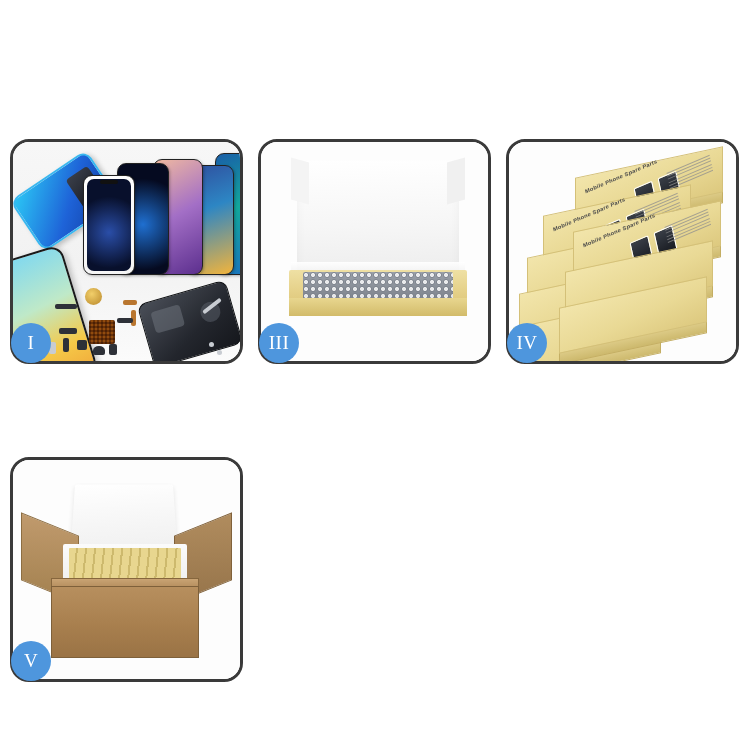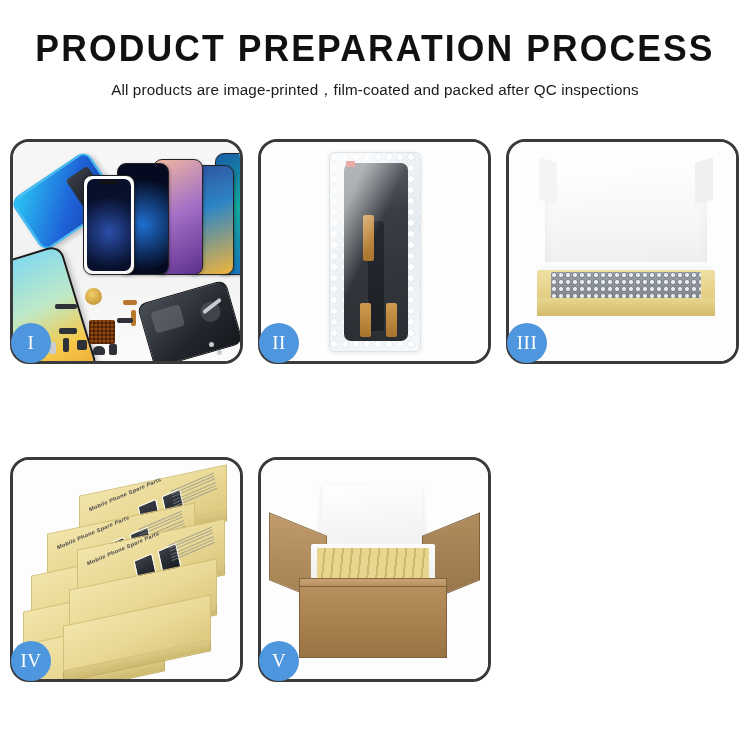--- a/index.html
+++ b/index.html
@@ -286,24 +286,20 @@
   .c-tape {
     position:absolute; width:13px; border-radius:1px;
     background: rgba(236,216,186,.6);
   }
 </style>
 </head>
 <body>
 
 <div class="page">
 
-  <div class="header">
-    <div class="title">PRODUCT PREPARATION PROCESS</div>
-    <div class="subtitle">All products are image-printed，film-coated and packed after QC inspections</div>
-  </div>
 
   <div class="grid">
 
     <div class="panel">
       <div class="panel-inner p1">
         <div class="tilt-screen"></div>
         <div class="phone-fan">
           <div class="fanph fp5"></div>
           <div class="fanph fp4"></div>
           <div class="fanph fp3"></div>
@@ -328,33 +324,20 @@
           <div class="pt silver" style="left:36px;top:200px;width:7px;height:12px;border-radius:2px;"></div>
           <div class="pt" style="left:104px;top:176px;width:16px;height:5px;"></div>
           <div class="pt silver" style="left:188px;top:162px;width:22px;height:4px;transform:rotate(-38deg);"></div>
           <div class="pt silver" style="left:196px;top:200px;width:5px;height:5px;border-radius:50%;"></div>
           <div class="pt silver" style="left:204px;top:208px;width:5px;height:5px;border-radius:50%;"></div>
         </div>
       </div>
       <div class="badge">I</div>
     </div>
 
-    <div class="panel">
-      <div class="panel-inner p2">
-        <div class="bubble-bag">
-          <div class="lcd-inner"></div>
-          <div class="lcd-flex" style="left:33px;top:62px;height:46px;"></div>
-          <div class="lcd-flex" style="left:30px;top:150px;height:34px;"></div>
-          <div class="lcd-flex" style="left:56px;top:150px;height:34px;"></div>
-          <div class="red-tag"></div>
-          <div class="bag-gloss"></div>
-        </div>
-      </div>
-      <div class="badge">II</div>
-    </div>
 
     <div class="panel">
       <div class="panel-inner p3">
         <div class="foam-lid"></div>
         <div class="foam-band"></div>
         <div class="box3-tray"></div>
         <div class="bubble-fill"></div>
         <div class="box3-front"></div>
       </div>
       <div class="badge">III</div>

